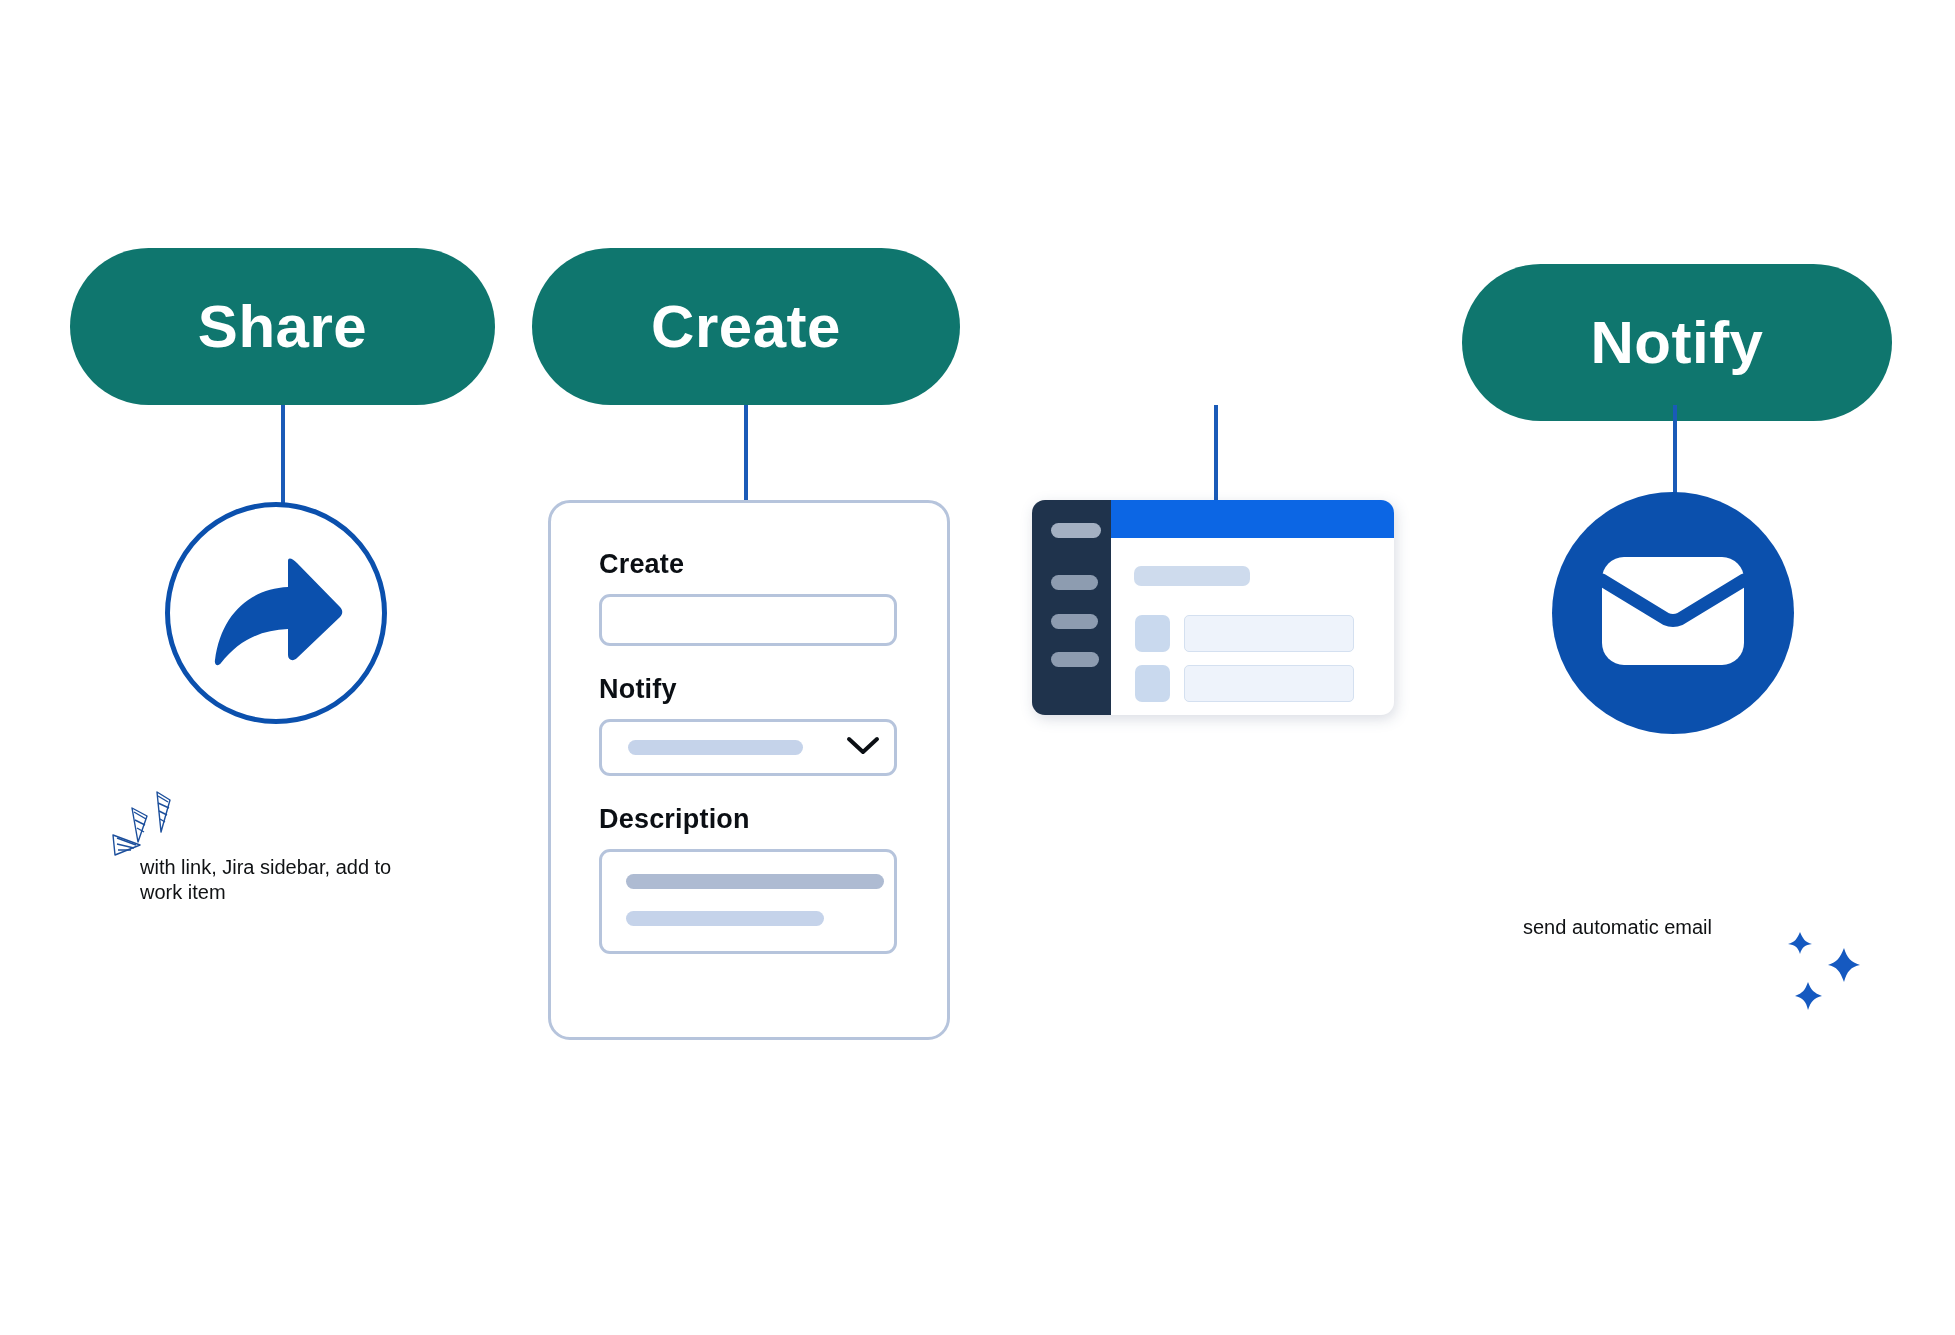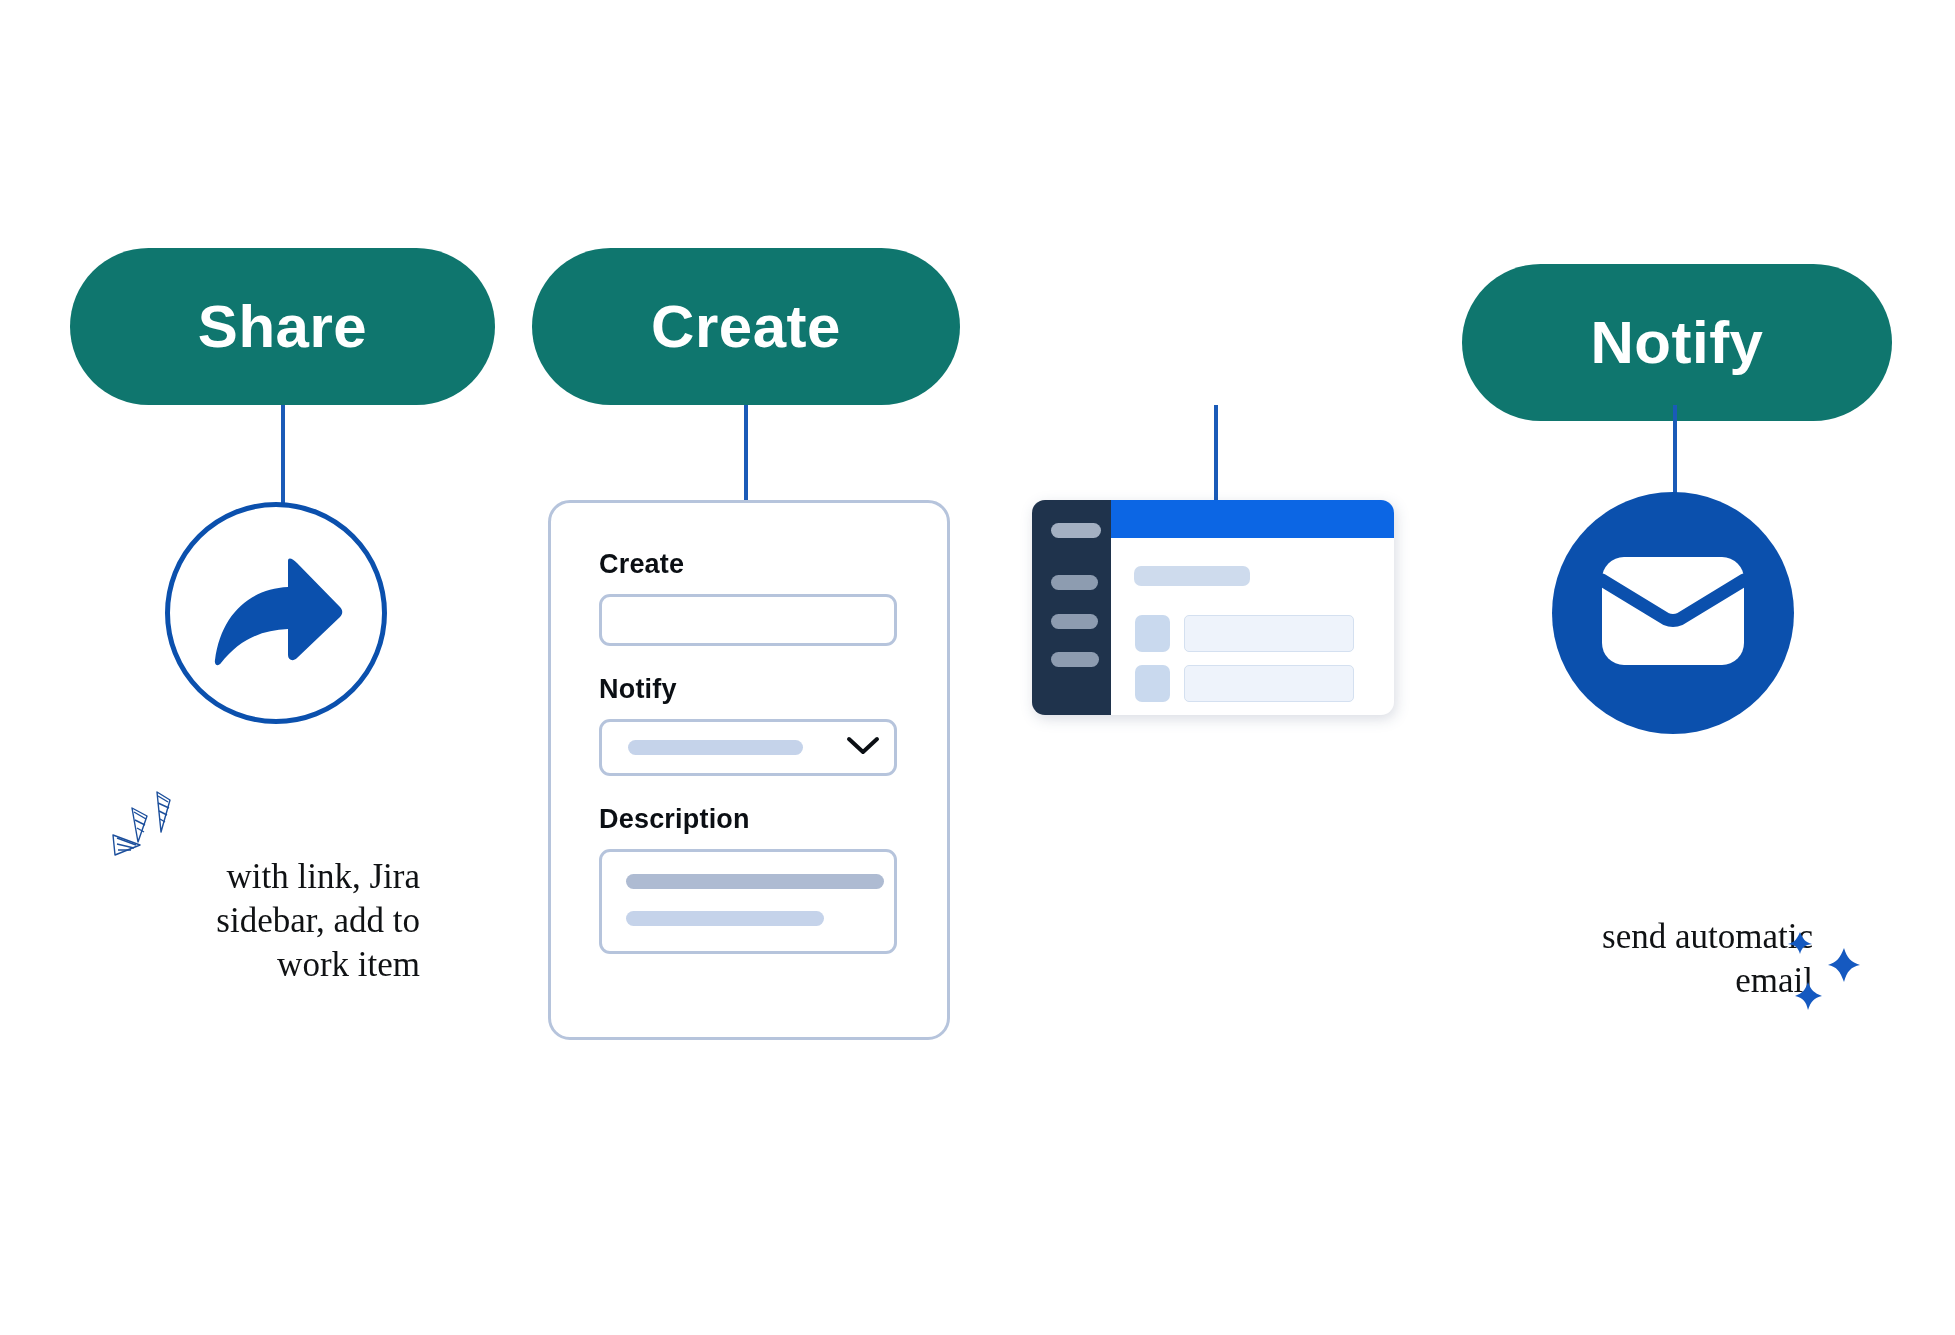--- a/index.html
+++ b/index.html
@@ -195,25 +195,25 @@
     border-radius: 50%;
     background: #0b50ad;
     display: flex;
     align-items: center;
     justify-content: center;
   }
 
   
   .caption {
     position: absolute;
-    text-align: right;
-    font-size: 35px;
+    text-align: left;
+    font-size: 20px;
     line-height: 1.25;
     color: #101214;
-    font-family: Liberation Serif, serif;
+    font-family: Liberation Sans, sans-serif;
   }
   .cap-share  { left: 140px;  top: 855px; width: 280px; }
   .cap-route  { left: 1077px; top: 850px; width: 290px; }
   .cap-notify { left: 1523px; top: 895px; width: 290px; margin-top: 20px; }
 
   
   .doodle { position: absolute; }
   .doodle-confetti { left: 112px; top: 790px; }
   .doodle-birds    { left: 1778px; top: 930px; }
 </style>

